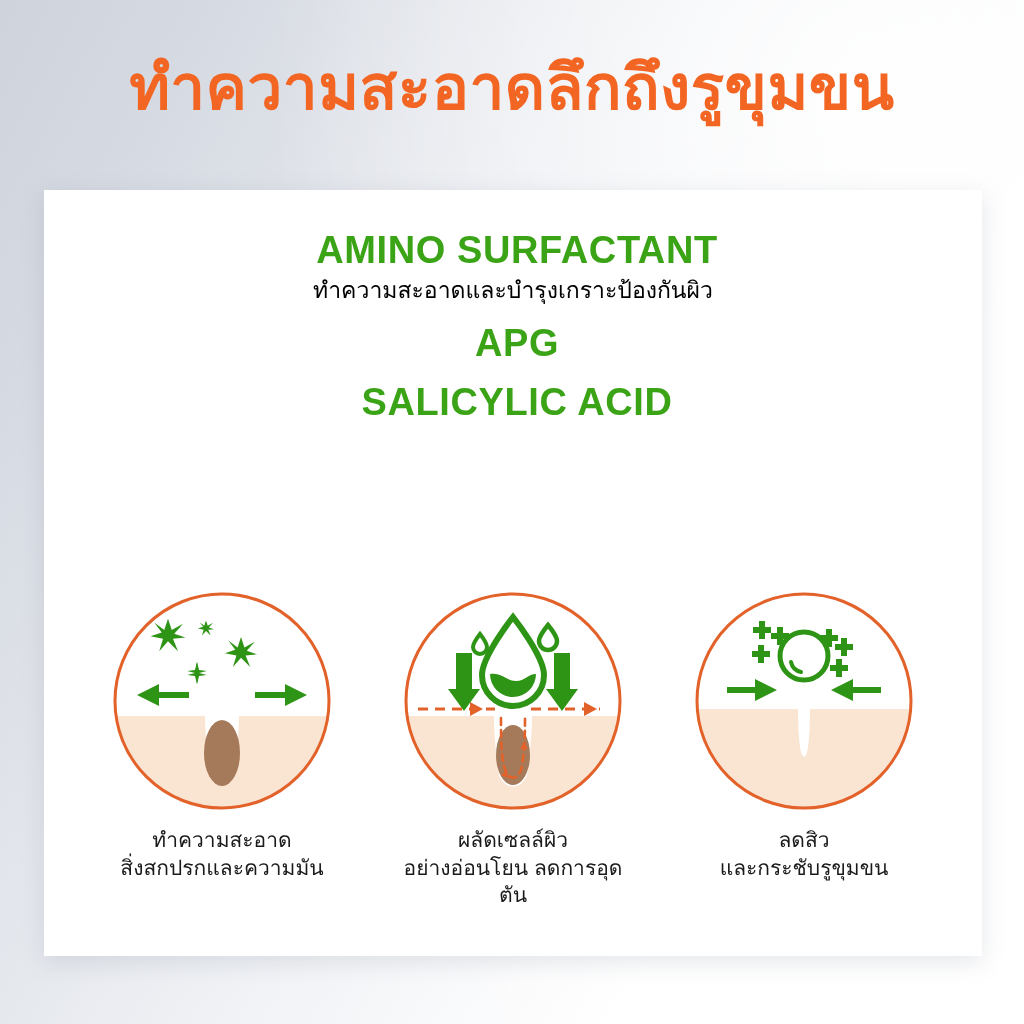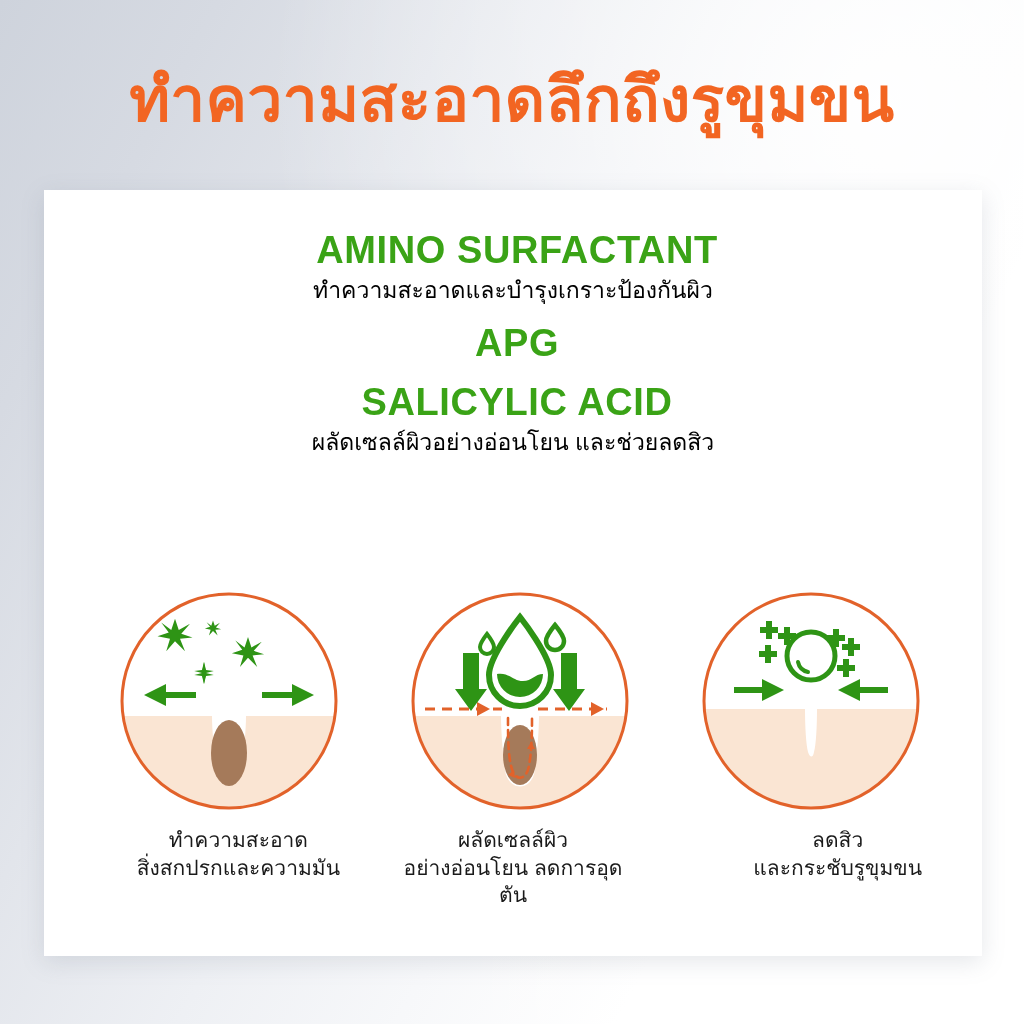--- a/index.html
+++ b/index.html
@@ -34,21 +34,21 @@
     inset: 0;
     pointer-events: none;
     background:
       radial-gradient(circle at 86% 10%, rgba(255,255,255,0.95) 0%, rgba(255,255,255,0.0) 48%),
       radial-gradient(circle at 96% 96%, rgba(255,255,255,0.85) 0%, rgba(255,255,255,0.0) 40%);
   }
 
   .headline {
     position: absolute;
     left: 0;
-    top: 64px;
+    top: 52px;
     width: 1024px;
     text-align: center;
     font-size: 62px;
     line-height: 1.15;
     font-weight: 700;
     color: #f26522;
     letter-spacing: 0.5px;
     z-index: 3;
   }
 
@@ -92,21 +92,21 @@
     left: 60px;
     top: 400px;
     width: 818px;
     display: flex;
     justify-content: space-between;
   }
   .panel {
     width: 236px;
     display: flex;
     flex-direction: column;
-    align-items: flex-end;
+    align-items: center;
   }
   .circle-wrap {
     width: 222px;
     height: 222px;
   }
   .caption {
     margin-top: 14px;
     text-align: center;
     font-size: 21px;
     line-height: 1.32;
@@ -129,21 +129,20 @@
         <div class="ing-name">AMINO SURFACTANT</div>
         <div class="ing-desc">ทำความสะอาดและบำรุงเกราะป้องกันผิว</div>
       </div>
 
       <div class="ing-block">
         <div class="ing-name">APG</div>
       </div>
 
       <div class="ing-block last">
         <div class="ing-name">SALICYLIC ACID</div>
-        <div class="ing-desc">ผลัดเซลล์ผิวอย่างอ่อนโยน และช่วยลดสิว</div>
       </div>
 
     </div>
 
     <div class="panels">
 
       <div class="panel">
         <div class="circle-wrap">
           <svg viewBox="0 0 222 222" width="222" height="222" aria-hidden="true">
             <defs>

